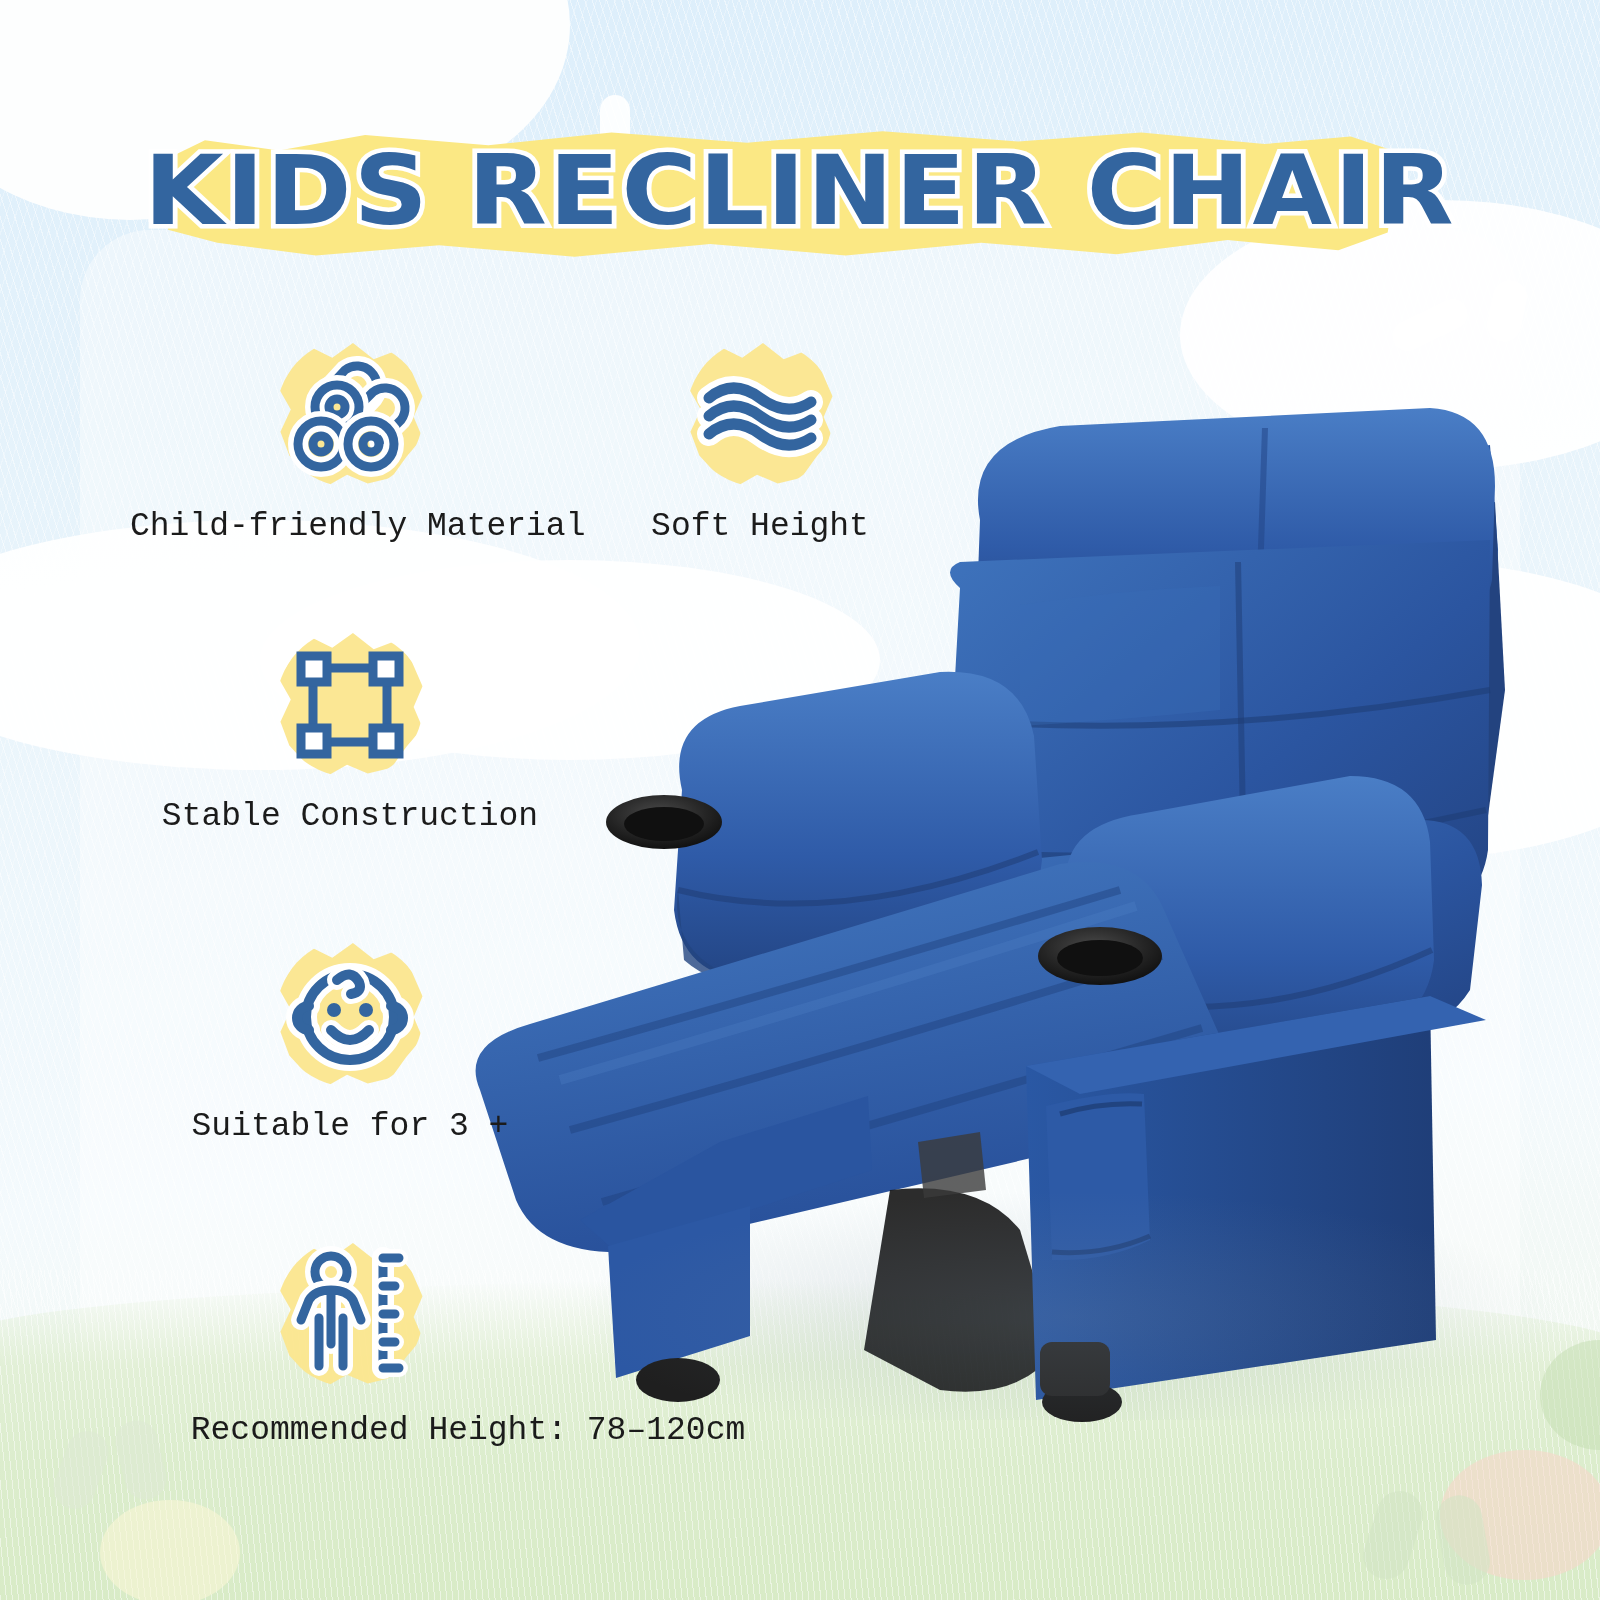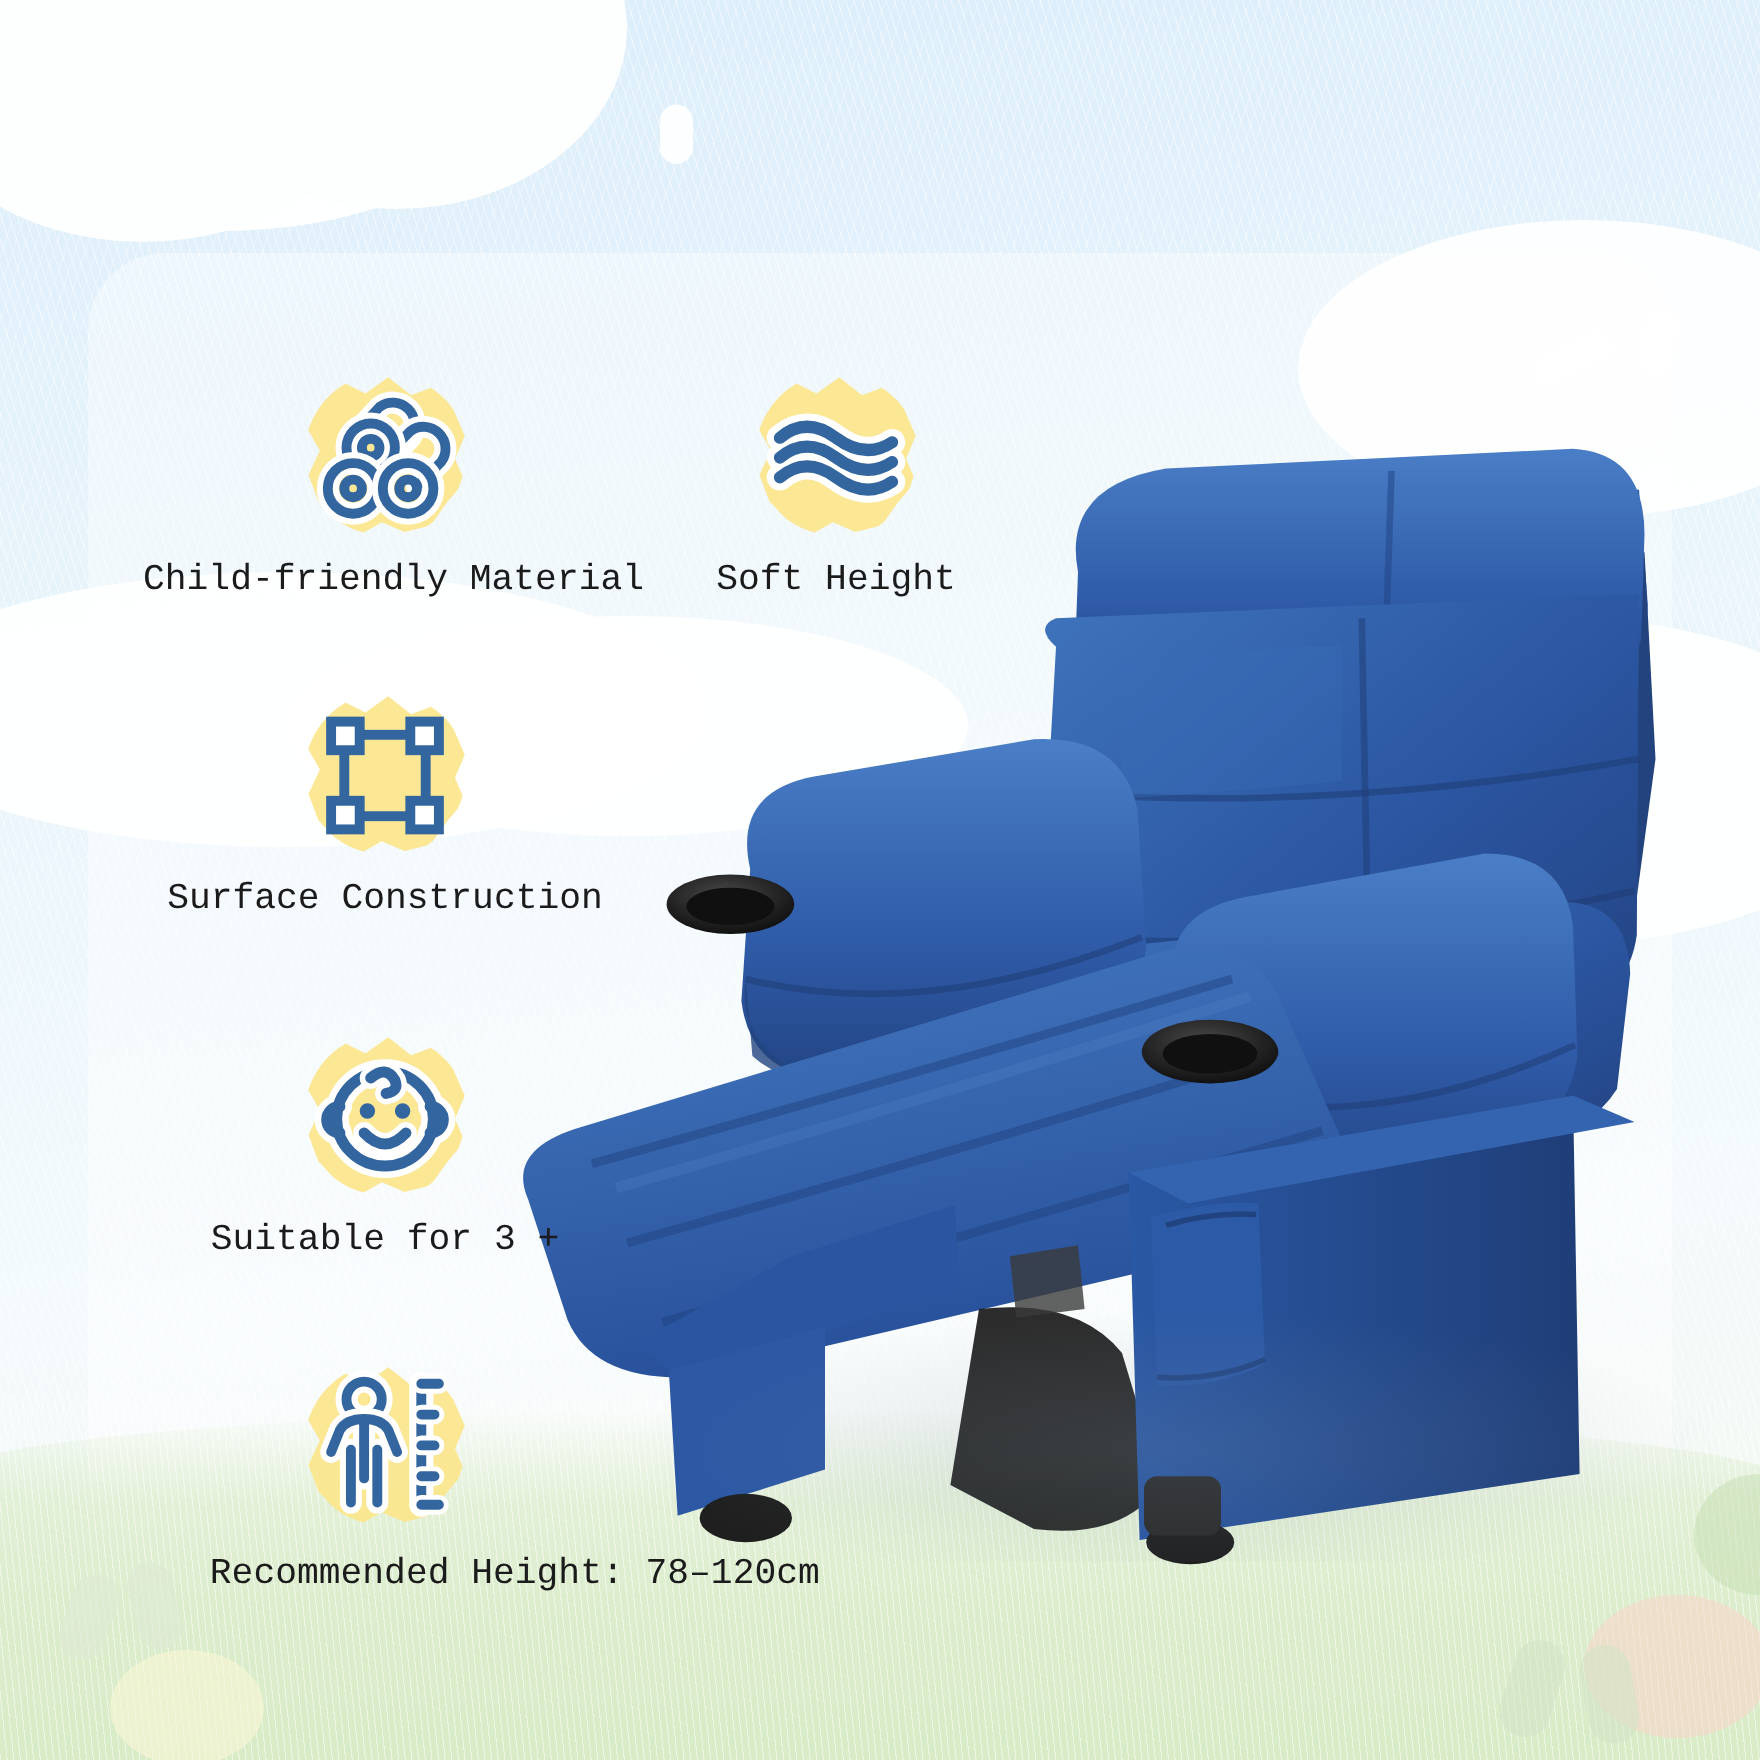--- a/index.html
+++ b/index.html
@@ -81,20 +81,24 @@
   <div class="blob" style="left:1540px;top:1340px;width:120px;height:110px;background:rgba(196,221,178,.5);"></div>
   <div class="blob" style="left:100px;top:1500px;width:140px;height:105px;background:rgba(250,246,214,.6);"></div>
   <div class="blob" style="left:1370px;top:1490px;width:46px;height:90px;border-radius:24px;transform:rotate(18deg);background:rgba(210,228,196,.55);"></div>
   <div class="blob" style="left:1440px;top:1495px;width:46px;height:90px;border-radius:24px;transform:rotate(-10deg);background:rgba(210,228,196,.55);"></div>
   <div class="blob" style="left:60px;top:1430px;width:42px;height:80px;border-radius:22px;transform:rotate(20deg);background:rgba(222,234,212,.6);"></div>
   <div class="blob" style="left:120px;top:1420px;width:42px;height:80px;border-radius:22px;transform:rotate(-14deg);background:rgba(222,234,212,.6);"></div>
   <div class="blob" style="left:1490px;top:280px;width:34px;height:62px;border-radius:18px;transform:rotate(12deg);background:rgba(255,255,255,.9);"></div>
   <div class="blob" style="left:1390px;top:310px;width:80px;height:30px;border-radius:16px;transform:rotate(-26deg);background:rgba(255,255,255,.85);"></div>
   <div class="blob" style="left:600px;top:95px;width:30px;height:54px;border-radius:16px;background:rgba(255,255,255,.9);"></div>
 
+  <div class="title-wrap">
+    <div class="brush"></div>
+    <div class="title">KIDS RECLINER CHAIR</div>
+  </div>
 
   <div class="chair">
     <div class="shadowfloor"></div>
     <svg viewBox="0 0 1180 1080" width="1180" height="1080">
       <defs>
         <linearGradient id="vb" x1="0" y1="0" x2="1" y2="1">
           <stop offset="0%" stop-color="#3f74bd"></stop>
             <stop offset="55%" stop-color="#2b55a0"></stop>
             <stop offset="100%" stop-color="#21407d"></stop>
         </linearGradient>
@@ -218,21 +222,21 @@
           <rect x="38" y="34" width="74" height="74"></rect>
           <g fill="#ffffff">
             <rect x="26" y="22" width="26" height="26"></rect>
             <rect x="98" y="22" width="26" height="26"></rect>
             <rect x="26" y="94" width="26" height="26"></rect>
             <rect x="98" y="94" width="26" height="26"></rect>
           </g>
         </g>
       </svg>
     </div>
-    <div class="flabel">Surface Construction</div>
+    <div class="flabel">Stable Construction</div>
   </div>
 
   <div class="feature" style="left:130px;top:940px;width:440px;">
     <div class="splat"></div>
     <div class="icon">
       <svg viewBox="0 0 150 142" width="150" height="142">
         <g fill="none" stroke="#33659f" stroke-width="10" stroke-linecap="round">
           <ellipse cx="75" cy="73" rx="44" ry="43" stroke="#fff" stroke-width="22"></ellipse>
           <path d="M34 62 a12 12 0 1 0 0 24" stroke="#fff" stroke-width="22"></path>
           <path d="M116 62 a12 12 0 1 1 0 24" stroke="#fff" stroke-width="22"></path>

